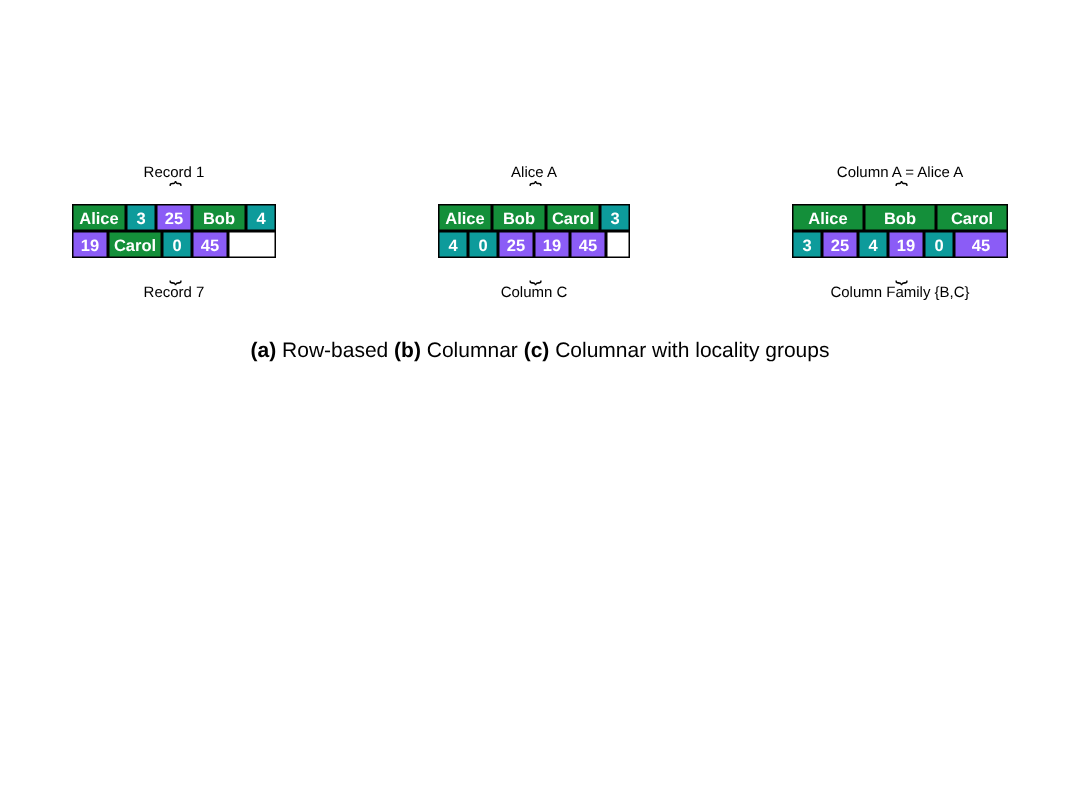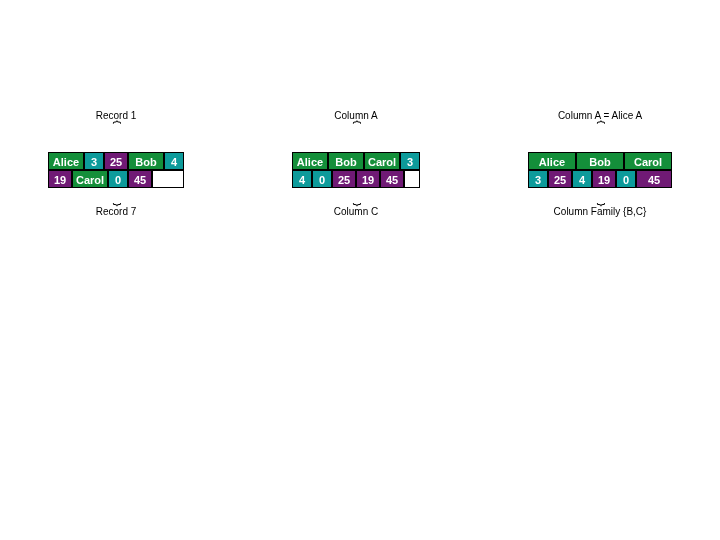--- a/index.html
+++ b/index.html
@@ -4,25 +4,25 @@
 <style>
   html,body{margin:0;padding:0;width:720px;height:540px;background:#fff;font-family:Arial,Helvetica,sans-serif;color:#000}
   .canvas{position:relative;width:720px;height:540px}
   .panels{position:absolute;top:110px;left:48px;right:48px;display:flex;justify-content:space-between;align-items:flex-start}
   .panel{display:flex;flex-direction:column;align-items:center}
   .row{display:flex}
   .cell{border:1px solid #000;height:18px;line-height:18px;font-size:11px;text-align:center;font-weight:bold;box-sizing:border-box}
   .w36{width:36px}.w20{width:20px}.w24{width:24px}
   .g{background:#148f3a;color:#fff}
   .t{background:#0d9b9b;color:#fff}
-  .p{background:#701a75;color:#fff}
+  .p{background:#8b5cf6;color:#fff}
   .wbg{background:#fff;color:#000}
   .brace{font-size:10px;text-align:center;color:#000;line-height:1.1}
   .brace .curly{font-size:14px;letter-spacing:-2px;display:block}
-  .toplabel{font-size:10px;margin-bottom:16px}
+  .toplabel{font-size:10px;margin-bottom:0}
   .botlabel{font-size:10px;margin-top:2px}
   .caption1{position:absolute;top:225px;left:0;right:0;text-align:center;font-size:14px}
   .caption1 b{font-weight:bold}
   .caption2{position:absolute;top:315px;left:0;right:0;text-align:center;font-size:14px;font-weight:bold}
   .stack{display:flex;flex-direction:column}
 </style>
 </head>
 <body>
 <div class="canvas">
 
@@ -50,21 +50,21 @@
       </div>
     </div>
     <div class="brace botlabel">
       <span class="curly">⏟</span>
       <span>Record 7</span>
     </div>
   </div>
 
   <div class="panel">
     <div class="brace toplabel">
-      <span>Column A</span>
+      <span>Alice A</span>
       <span class="curly">⏞</span>
     </div>
     <div class="stack">
       <div class="row">
         <div class="cell g w36">Alice</div>
         <div class="cell g w36">Bob</div>
         <div class="cell g w36">Carol</div>
         <div class="cell t w20">3</div>
       </div>
       <div class="row">
@@ -103,15 +103,20 @@
       </div>
     </div>
     <div class="brace botlabel">
       <span class="curly">⏟</span>
       <span>Column Family {B,C}</span>
     </div>
   </div>
 
 </div>
 
+<div class="caption1">
+  <b>(a)</b><span> Row-based </span>
+  <b>(b)</b><span> Columnar </span>
+  <b>(c)</b><span> Columnar with locality groups</span>
+</div>
 
 
 </div>
 
 </body></html>

